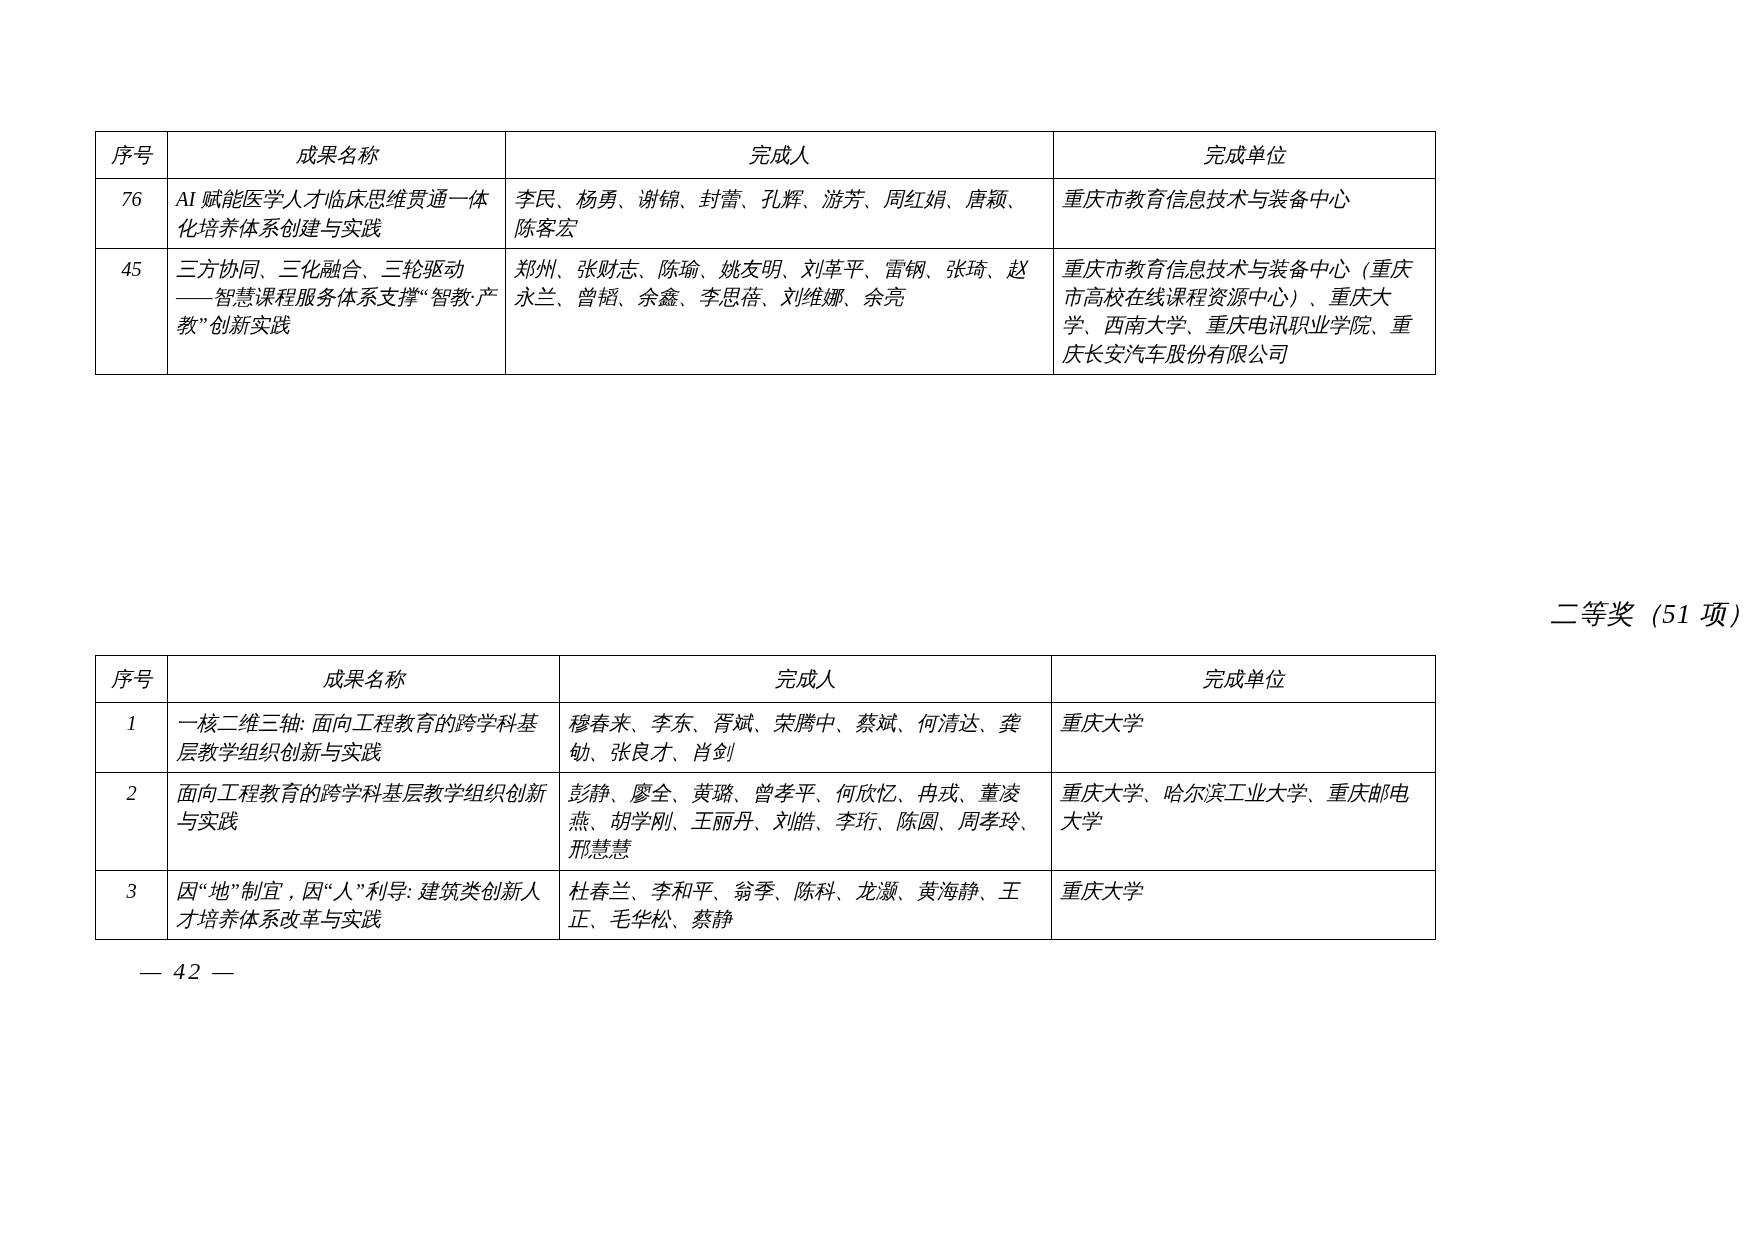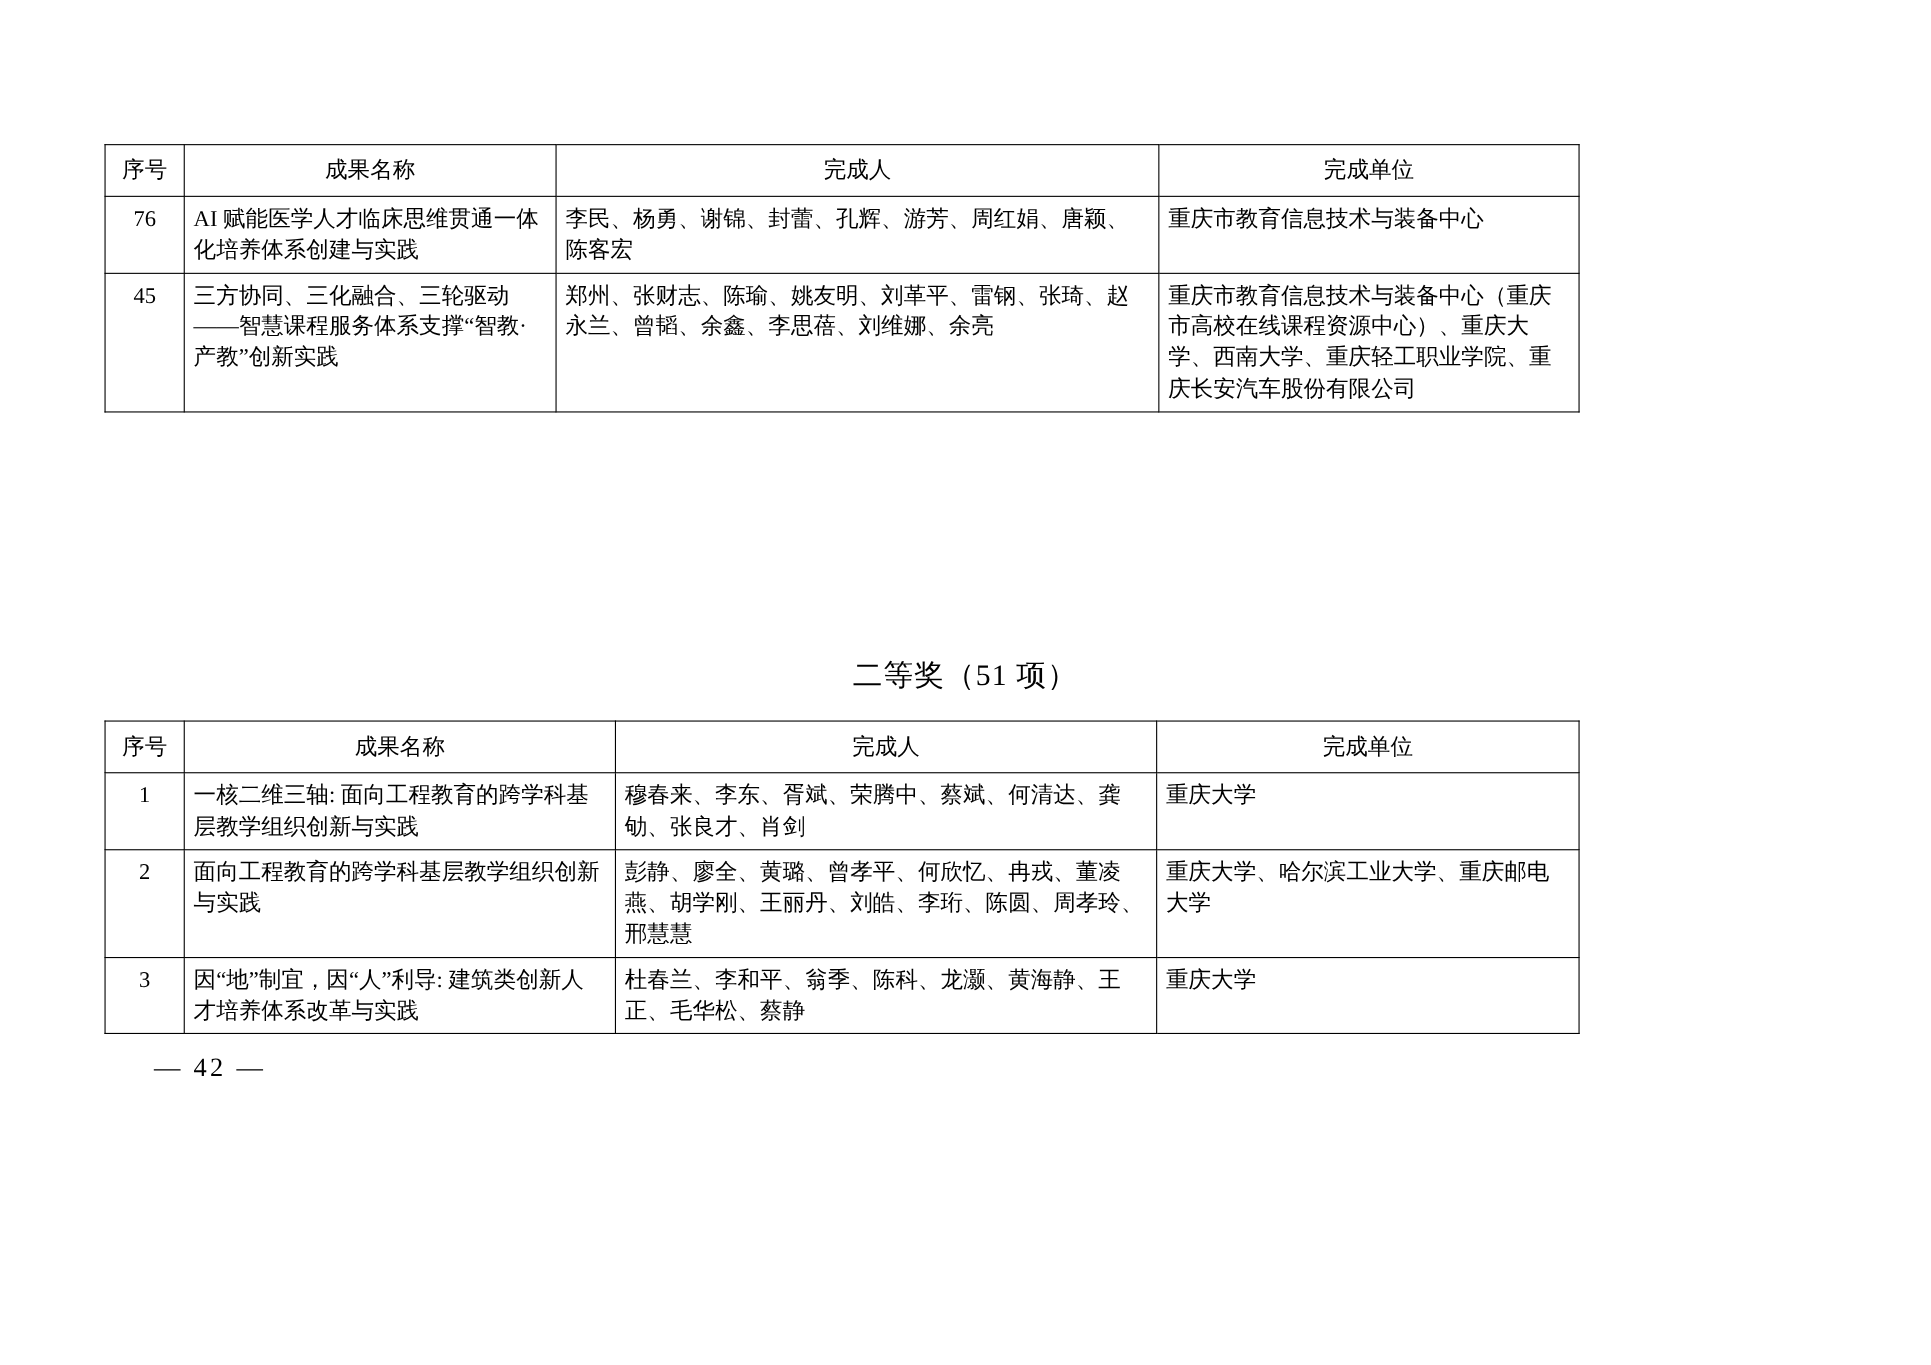--- a/index.html
+++ b/index.html
@@ -13,20 +13,21 @@
     font-family: "Liberation Serif", "DejaVu Serif", serif;
     color: #000000;
     position: relative;
     overflow: hidden;
   }
   .page {
     position: relative;
     width: 1487px;
     height: 1241px;
     box-sizing: border-box;
+    font-style: italic;
   }
   table.doc-table {
     border-collapse: collapse;
     table-layout: fixed;
     width: 1340px;
     margin: 0 auto;
     border: 1.5px solid #000;
   }
   table.doc-table td,
   table.doc-table th {
@@ -55,21 +56,21 @@
   .table1-wrap table.doc-table { width: 1340px; margin: 0; }
   .t1-idx { width: 72px; }
   .t1-name { width: 338px; }
   .t1-people { width: 548px; }
   .t1-unit { width: 382px; }
   .section-title {
     position: absolute;
     left: 0;
     top: 596px;
     width: 1755px;
-    text-align: center;
+    text-align: right;
     font-size: 27px;
     font-family: "Liberation Serif", "DejaVu Serif", serif;
     letter-spacing: 1px;
   }
   .table2-wrap {
     position: absolute;
     left: 95px;
     top: 655px;
     width: 1340px;
   }
@@ -112,21 +113,21 @@
         <tr>
           <td class="cell-center">76</td>
           <td class="cell-mid">AI 赋能医学人才临床思维贯通一体化培养体系创建与实践</td>
           <td class="cell-mid">李民、杨勇、谢锦、封蕾、孔辉、游芳、周红娟、唐颖、陈客宏</td>
           <td class="cell-mid">重庆市教育信息技术与装备中心</td>
         </tr>
         <tr>
           <td class="cell-center">45</td>
           <td class="cell-mid">三方协同、三化融合、三轮驱动——智慧课程服务体系支撑“智教·产教”创新实践</td>
           <td class="cell-mid">郑州、张财志、陈瑜、姚友明、刘革平、雷钢、张琦、赵永兰、曾韬、余鑫、李思蓓、刘维娜、余亮</td>
-          <td class="cell-mid">重庆市教育信息技术与装备中心（重庆市高校在线课程资源中心）、重庆大学、西南大学、重庆轻工职业学院、重庆长安汽车股份有限公司</td>
+          <td class="cell-mid">重庆市教育信息技术与装备中心（重庆市高校在线课程资源中心）、重庆大学、西南大学、重庆电讯职业学院、重庆长安汽车股份有限公司</td>
         </tr>
       </tbody>
     </table>
   </div>
 
   <div class="section-title">二等奖（51 项）</div>
 
   <div class="table2-wrap">
     <table class="doc-table">
       <colgroup>

